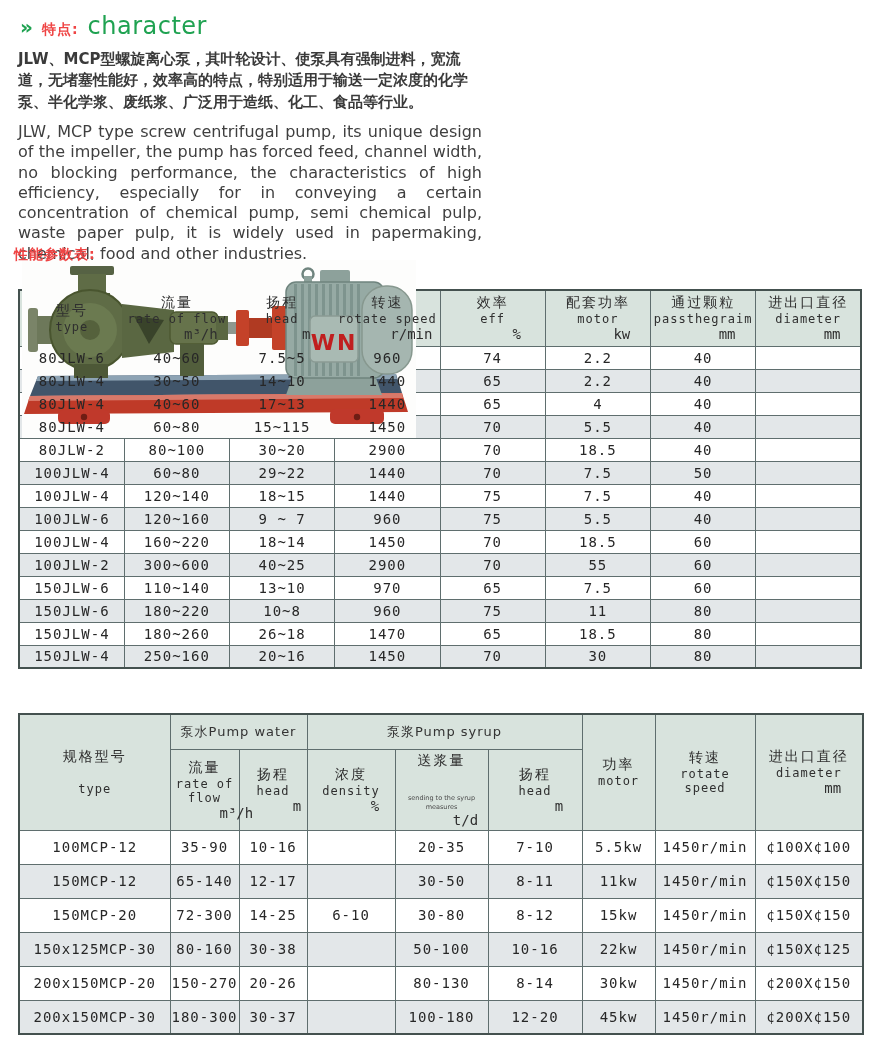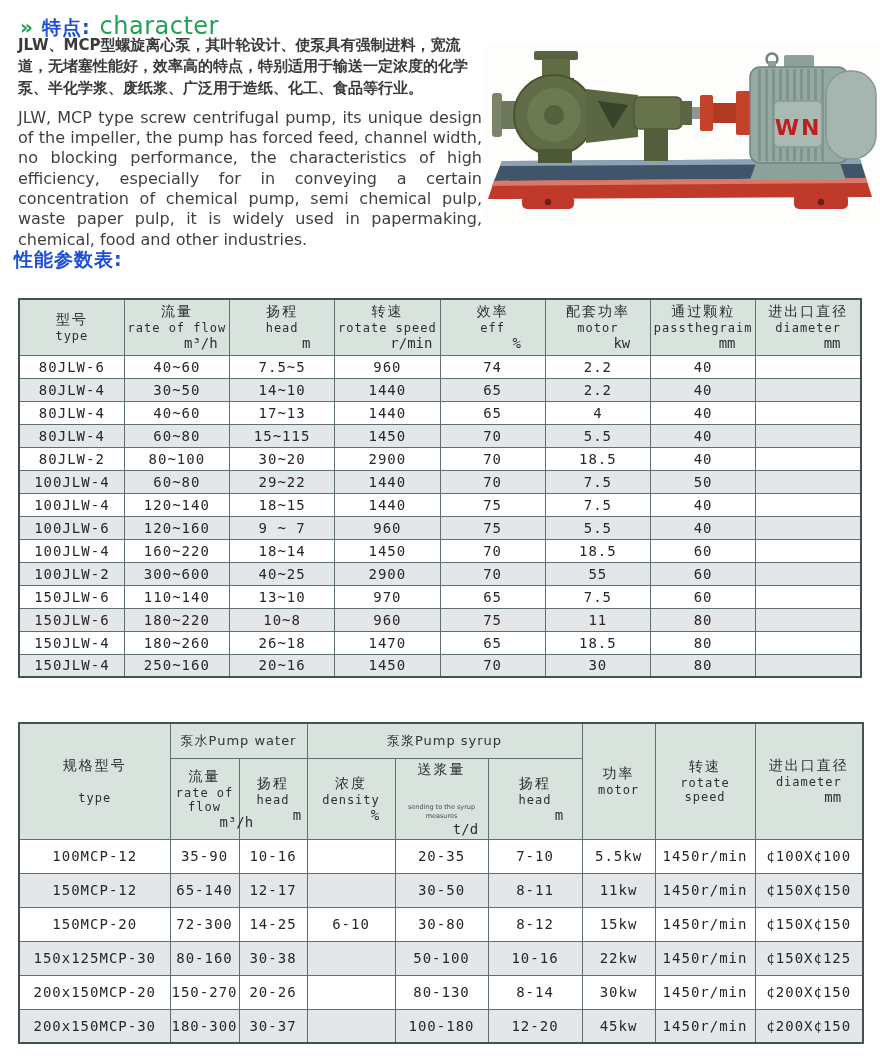--- a/index.html
+++ b/index.html
@@ -7,24 +7,24 @@
   body {
     width:880px; height:1060px; overflow:hidden;
     font-family:"DejaVu Sans","Liberation Sans",sans-serif;
     color:#333;
   }
   
   .sec-header { display:flex; align-items:baseline; gap:9px; }
   .char-header { padding:12px 0 0 20px; }
   .perf-header { padding:12px 0 12px 14px; }
   .arrow  { color:#1fa251; font-size:20px; font-weight:bold; }
-  .title-zh { color:#1d4ed8; font-size:19px; font-weight:bold; letter-spacing:1px; }
+  .title-zh { color:#ef4444; font-size:14px; font-weight:bold; letter-spacing:1px; }
   .title-en { color:#1fa251; font-size:24px; letter-spacing:.5px; }
   
-  .top-row { display:flex; align-items:center; padding-left:18px; height:194px; }
+  .top-row { display:flex; align-items:flex-start; padding-left:18px; height:194px;flex-direction:column; }
   .text-col { width:464px; padding-top:9px; }
   .para-zh { font-size:15px; font-weight:bold; color:#3a3a3a; line-height:1.42; }
   .para-en { margin-top:9px; font-size:16px; color:#3f3f3f; line-height:1.27; text-align:justify; }
   .pump-fig { margin-left:4px; margin-top:-4px; width:394px; }
   
   table { border-collapse:collapse; margin-left:18px; width:844px; table-layout:fixed; background:#fff; }
   th,td { border:1px solid #5f6e6e; }
   table { border:2px solid #44514f;margin-top:13px; }
   th { background:#d8e3dd; font-weight:normal; vertical-align:middle; padding:2px 1px; }
   td { text-align:center; vertical-align:middle;

